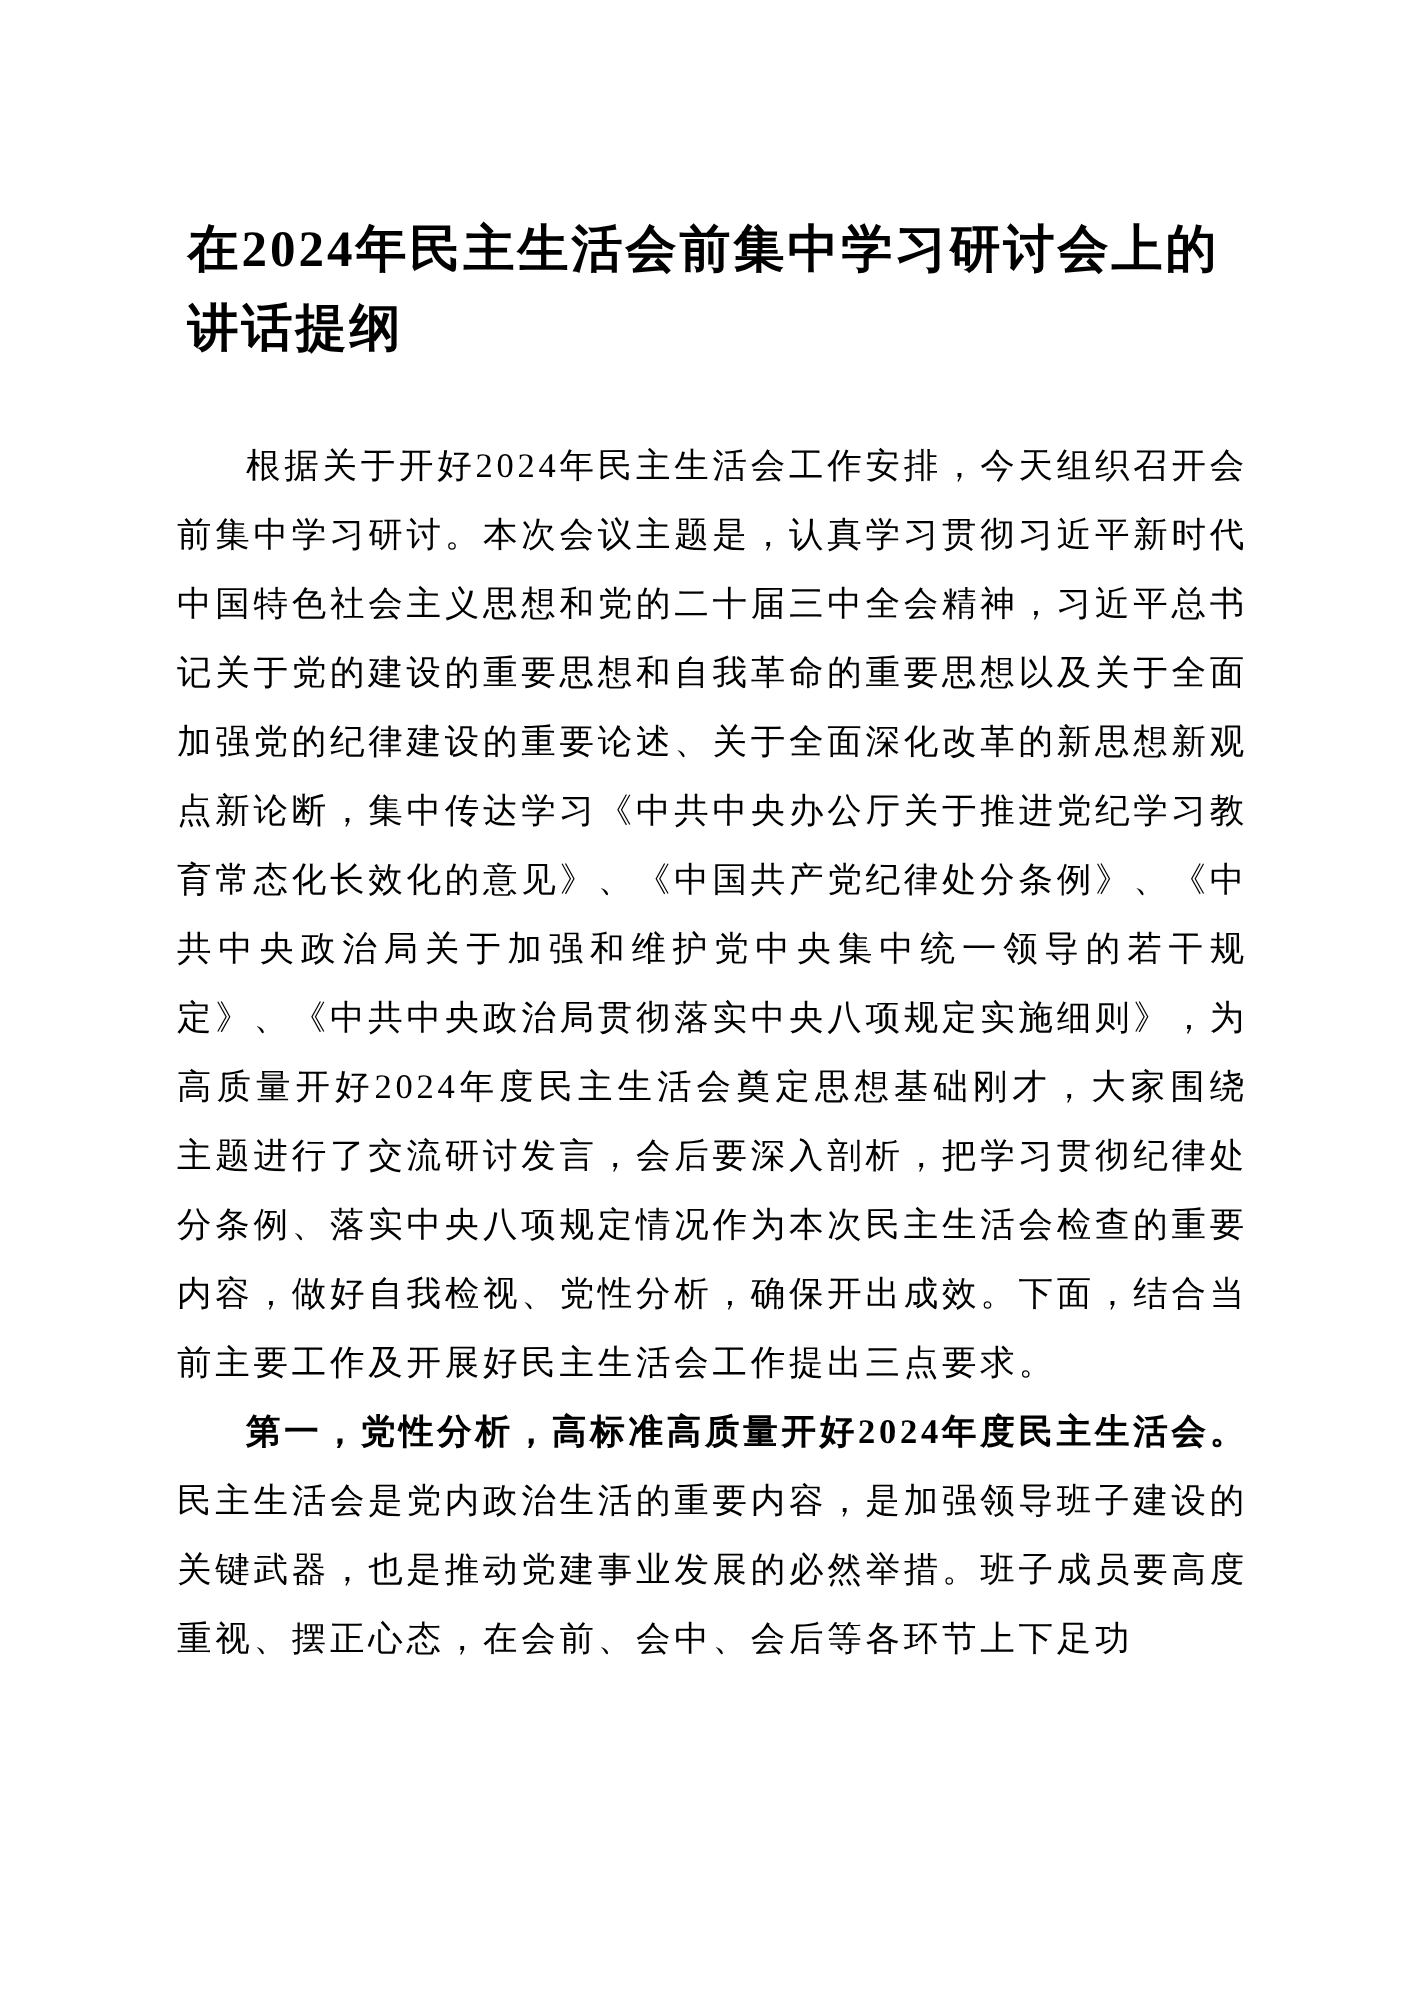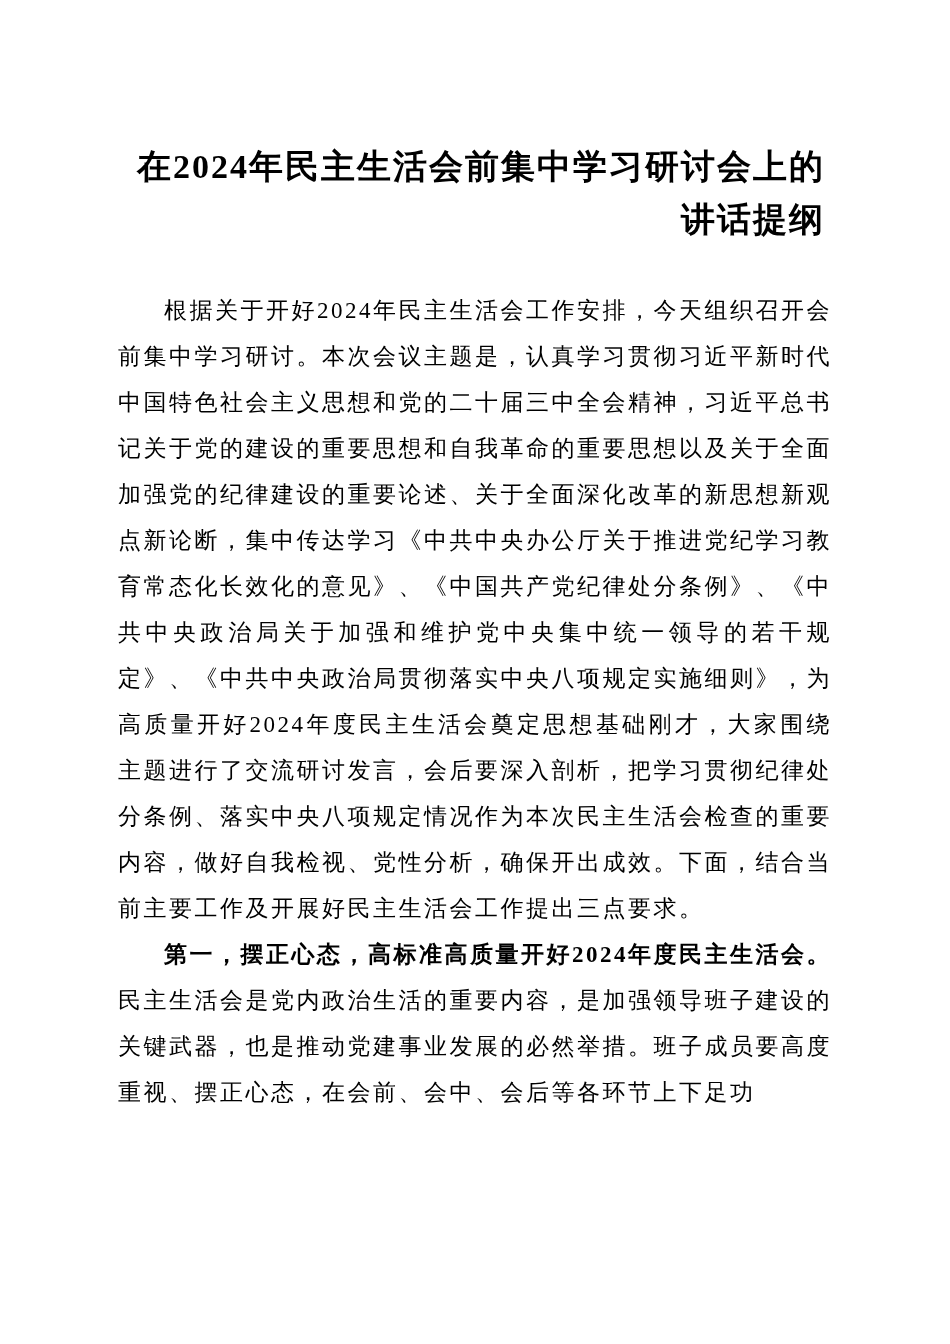--- a/index.html
+++ b/index.html
@@ -16,21 +16,21 @@
     height: 1344px;
     background: #ffffff;
     padding: 118px 118px 40px 118px;
   }
   .doc-title {
     max-width: 700px;
     margin: 22px auto 42px auto;
     font-size: 34px;
     line-height: 53px;
     font-weight: bold;
-    text-align: right;
+    text-align: left;
     letter-spacing: 2px;
     font-family: "Liberation Serif", "DejaVu Serif", serif;
   }
   .doc-body {
     width: 714px;
     font-size: 23px;
     line-height: 46px;
   }
   .para {
     text-align: justify;
@@ -45,15 +45,15 @@
     font-weight: bold;
   }
 </style>
 </head>
 <body>
 
 <div class="page">
   <h1 class="doc-title">在2024年民主生活会前集中学习研讨会上的讲话提纲</h1>
   <div class="doc-body">
       <p class="para indent"><span>根据关于开好2024年民主生活会工作安排，今天组织召开会前集中学习研讨。本次会议主题是，认真学习贯彻习近平新时代中国特色社会主义思想和党的二十届三中全会精神，习近平总书记关于党的建设的重要思想和自我革命的重要思想以及关于全面加强党的纪律建设的重要论述、关于全面深化改革的新思想新观点新论断，集中传达学习《中共中央办公厅关于推进党纪学习教育常态化长效化的意见》、《中国共产党纪律处分条例》、《中共中央政治局关于加强和维护党中央集中统一领导的若干规定》、《中共中央政治局贯彻落实中央八项规定实施细则》，为高质量开好2024年度民主生活会奠定思想基础刚才，大家围绕主题进行了交流研讨发言，会后要深入剖析，把学习贯彻纪律处分条例、落实中央八项规定情况作为本次民主生活会检查的重要内容，做好自我检视、党性分析，确保开出成效。下面，结合当前主要工作及开展好民主生活会工作提出三点要求。</span></p>
-      <p class="para indent"><span class="run-bold">第一，摆正心态，高标准高质量开好2024年度民主生活会。</span><span>民主生活会是党内政治生活的重要内容，是加强领导班子建设的关键武器，也是推动党建事业发展的必然举措。班子成员要高度重视、摆正心态，在会前、会中、会后等各环节上下足功</span></p>
+      <p class="para indent"><span class="run-bold">第一，党性分析，高标准高质量开好2024年度民主生活会。</span><span>民主生活会是党内政治生活的重要内容，是加强领导班子建设的关键武器，也是推动党建事业发展的必然举措。班子成员要高度重视、摆正心态，在会前、会中、会后等各环节上下足功</span></p>
     </div>
 </div>
 
 </body></html>

